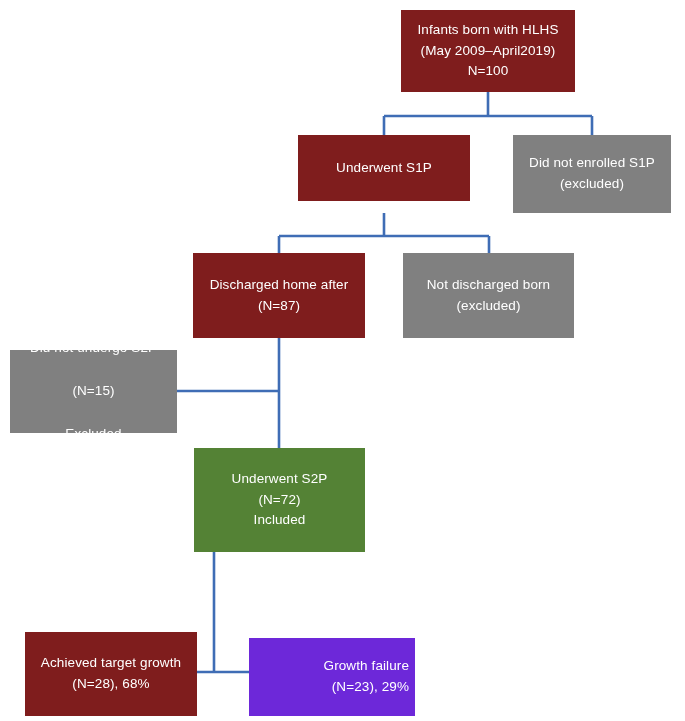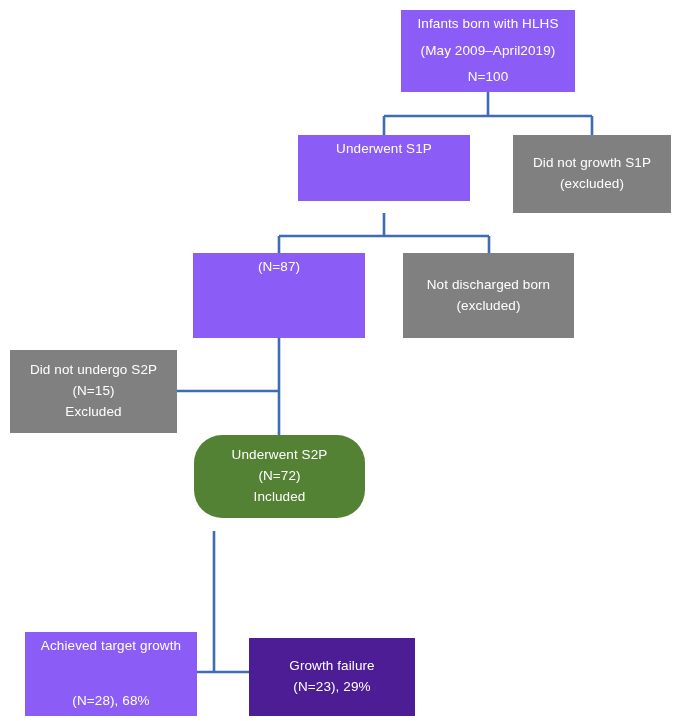--- a/index.html
+++ b/index.html
@@ -29,24 +29,24 @@
     color: #ffffff;
     font-size: 13.5px;
     line-height: 1.55;
     padding: 4px 6px;
     letter-spacing: 0.1px;
   }
   .node .line {
     display: block;
     white-space: nowrap;
   }
-  .fill-blue   { background: #8b5cf6; justify-content: space-between; }
+  .fill-blue   { background: #7f1d1d; }
   .fill-gray   { background: #808080; }
   .fill-green  { background: #548235; }
-  .fill-orange { background: #4c1d95; }
+  .fill-orange { background: #6d28d9; align-items: flex-end; }
   svg.edges {
     position: absolute;
     left: 0;
     top: 0;
     width: 685px;
     height: 721px;
     pointer-events: none;
   }
   svg.edges path, svg.edges line {
     stroke: #3f6db5;
@@ -83,40 +83,41 @@
     <span class="line">Infants born with HLHS</span>
     <span class="line">(May 2009–April2019)</span>
     <span class="line">N=100</span>
   </div>
 
   <div class="node fill-blue" style="left:298px; top:135px; width:172px; height:66px;">
     <span class="line">Underwent S1P</span>
   </div>
 
   <div class="node fill-gray" style="left:513px; top:135px; width:158px; height:78px;">
-    <span class="line">Did not growth S1P</span>
+    <span class="line">Did not enrolled S1P</span>
     <span class="line">(excluded)</span>
   </div>
 
   <div class="node fill-blue" style="left:193px; top:253px; width:172px; height:85px;">
+    <span class="line">Discharged home after</span>
     <span class="line">(N=87)</span>
   </div>
 
   <div class="node fill-gray" style="left:403px; top:253px; width:171px; height:85px;">
     <span class="line">Not discharged born</span>
     <span class="line">(excluded)</span>
   </div>
 
-  <div class="node fill-gray" style="left:10px; top:350px; width:167px; height:83px;">
+  <div class="node fill-gray" style="left:10px; top:350px; width:167px; height:83px;gap:22px;">
     <span class="line">Did not undergo S2P</span>
     <span class="line">(N=15)</span>
     <span class="line">Excluded</span>
   </div>
 
-  <div class="node fill-green" style="left:194px; top:435px; width:171px; height:83px;border-radius:28px;">
+  <div class="node fill-green" style="left:194px; top:448px; width:171px; height:104px;">
     <span class="line">Underwent S2P</span>
     <span class="line">(N=72)</span>
     <span class="line">Included</span>
   </div>
 
   <div class="node fill-blue" style="left:25px; top:632px; width:172px; height:84px;">
     <span class="line">Achieved target growth</span>
     <span class="line">(N=28), 68%</span>
   </div>
 

